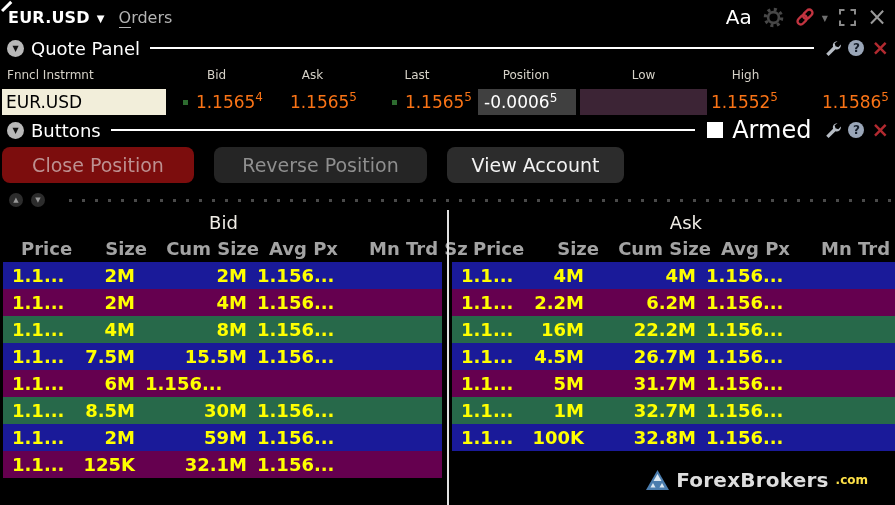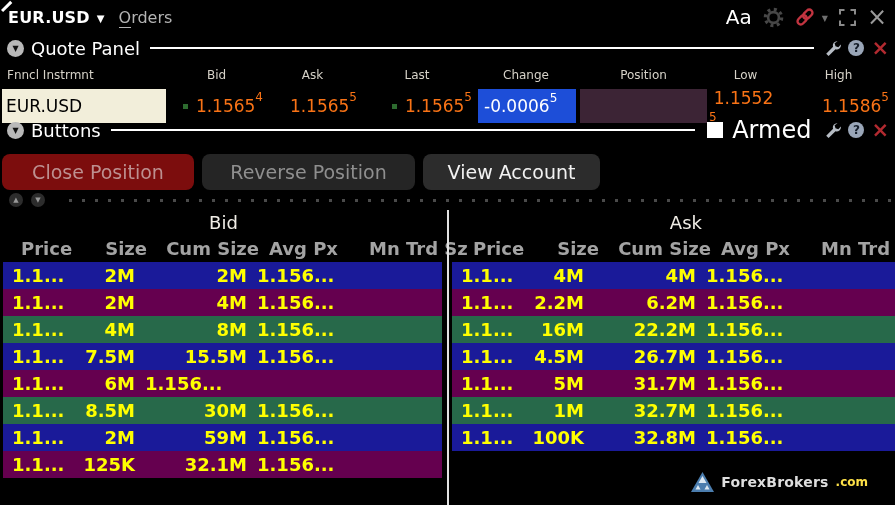--- a/index.html
+++ b/index.html
@@ -42,31 +42,31 @@
   .qh.first { text-align:left; padding-left:7px; }
   .q-vals { height:28px; }
   .qv { color:#f97316; font-size:17px; display:flex; align-items:center; justify-content:flex-end; white-space:nowrap; }
   .qv .sup { font-size:12px; align-self:flex-start; margin-top:2px; }
   .tick { width:5px; height:5px; background:#2d6b2f; margin-right:8px; flex:0 0 auto; }
   .qv-instr { justify-content:flex-start; background:#f2eeda; color:#000;
     margin:1px 2px 1px 2px; padding-left:4px; }
   .qv-bid  { padding-right:2px; }
   .qv-ask  { padding-right:3px; }
   .qv-last { padding-right:2px; }
-  .qv-change { justify-content:flex-start; background:#1d4ed8; color:#fff;
+  .qv-change { justify-content:flex-start; background:#404040; color:#fff;
     margin:1px 2px 1px 4px; padding-left:6px; }
   .qv-pos { background:#3c2435; margin:1px 2px; }
-  .qv-low { padding-right:4px;flex-direction:column; }
+  .qv-low { padding-right:4px; }
   .qv-high { padding-right:6px; }
 
   
   .armed-wrap { display:flex; align-items:center; gap:9px; margin:0 6px 0 2px; }
   .armed-box { width:16px; height:16px; background:#fff; }
   .armed-label { color:#fff; font-size:24px; }
-  .btn-row { height:46px; display:flex; align-items:flex-end; gap:8px; padding:3px 0 0 2px; }
+  .btn-row { height:46px; display:flex; align-items:flex-start; gap:20px; padding:3px 0 0 2px; }
   .btn { height:36px; border-radius:8px; font-size:19px; display:flex;
     align-items:center; justify-content:center; border:none; font-family:inherit; }
   .btn-close { width:192px; background:#7c0d0d; color:#bd9090; }
   .btn-reverse { width:213px; background:#252525; color:#8f8f8f; }
   .btn-view { width:177px; background:#2c2c2c; color:#f2f2f2; }
 
   
   .splitter { height:20px; display:flex; align-items:center; padding-left:9px; gap:8px; }
   .spl-btn { width:14px; height:14px; border-radius:50%; background:#2c2c2c;
     color:#999; font-size:7px; display:flex; align-items:center; justify-content:center; flex:0 0 auto; }
@@ -87,21 +87,21 @@
   .rows-ask { padding:0 0 0 0; }
   .depth-row { display:grid; grid-template-columns:63px 60px 112px 96px 1fr;
     height:27px; line-height:27px; color:#ffff00; font-size:18px; font-weight:bold;
     padding-left:9px; white-space:nowrap; }
   .row-blue   { background:#1a1a99; }
   .row-purple { background:#65004f; }
   .row-green  { background:#27694a; }
 
   
   .watermark { position:absolute; right:27px; bottom:13px; display:flex; align-items:center; gap:7px; }
-  .wm-text { color:#dedede; font-size:14px; font-weight:bold; letter-spacing:.2px; }
+  .wm-text { color:#dedede; font-size:20px; font-weight:bold; letter-spacing:.2px; }
   .wm-tld  { color:#fde047; font-size:12px; font-weight:bold; }
 </style>
 </head>
 <body>
 
 <div class="corner-mark"></div>
 
 <div class="titlebar">
   <span class="tb-symbol">EUR.USD</span>
   <span class="tb-caret">▼</span>
@@ -147,21 +147,20 @@
     <span class="ic-help">?</span>
     <span class="ic-redx">×</span>
   </div>
 </div>
 
 <div class="q-grid q-head">
   <span class="qh first">Fnncl Instrmnt</span>
   <span class="qh">Bid</span>
   <span class="qh">Ask</span>
   <span class="qh">Last</span>
-  <span class="qh">Change</span>
   <span class="qh">Position</span>
   <span class="qh">Low</span>
   <span class="qh">High</span>
 </div>
 
 <div class="q-grid q-vals">
   <span class="qv qv-instr">EUR.USD</span>
   <span class="qv qv-bid">
       <span class="tick"></span>
       <span>1.1565</span>

